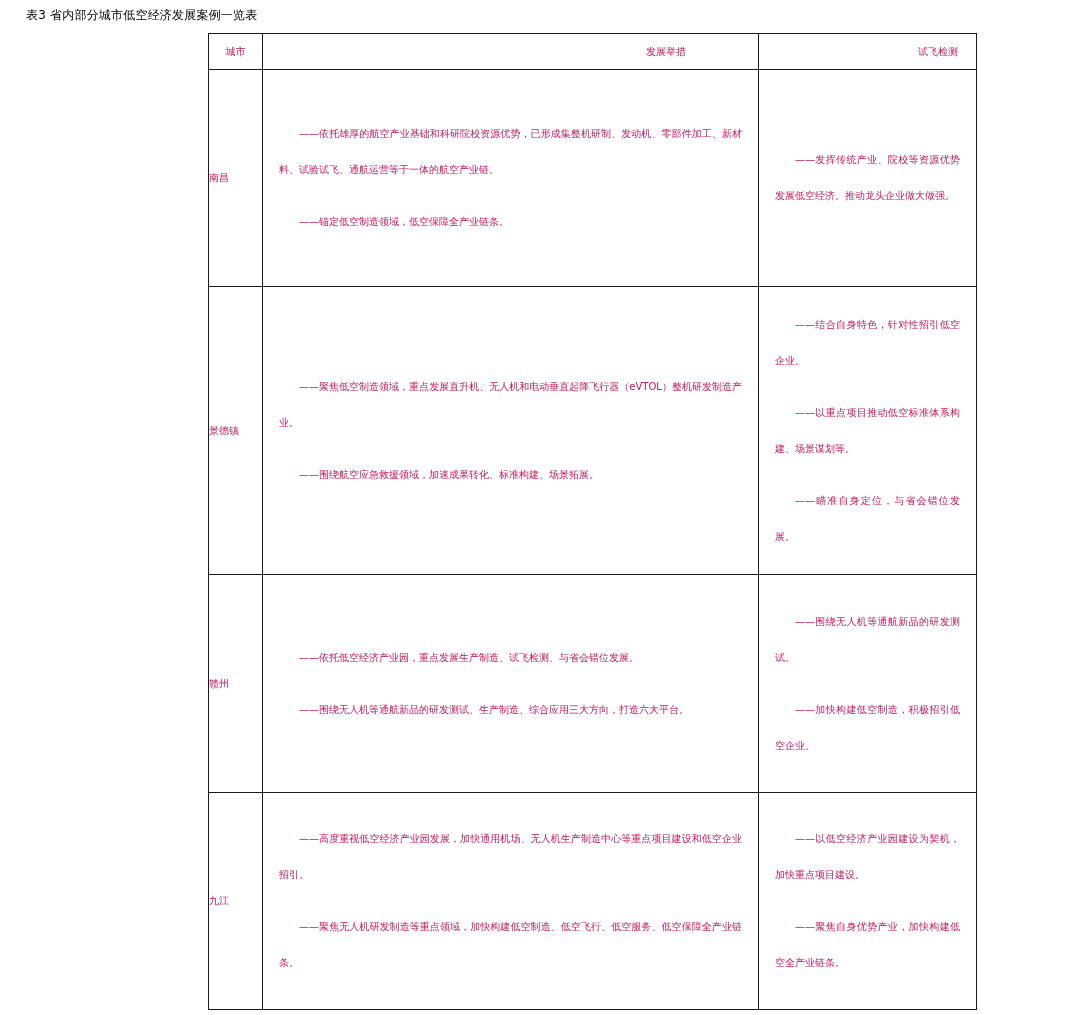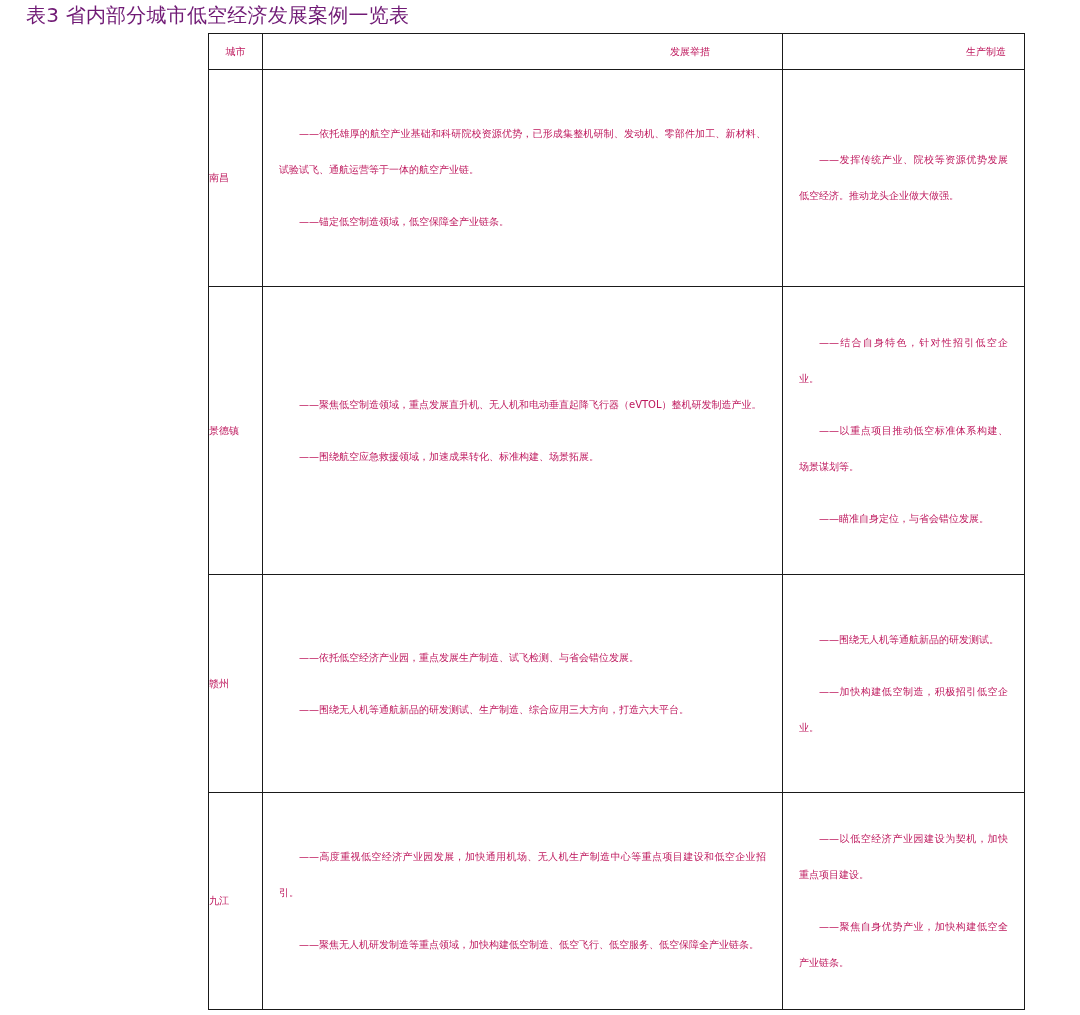--- a/index.html
+++ b/index.html
@@ -3,42 +3,42 @@
 <meta charset="utf-8">
 <style>
   html, body { margin: 0; padding: 0; background: #ffffff; }
   body {
     width: 1080px; height: 1015px; position: relative; overflow: hidden;
     font-family: "DejaVu Sans", "Liberation Sans", sans-serif;
     color: #333333;
   }
   .caption {
     position: absolute; left: 26px; top: 3px;
-    font-size: 20px; line-height: 24px; color: #701a75;
+    font-size: 12px; line-height: 24px; color: #000000;
     letter-spacing: 0.2px;
   }
   table.case-table {
     position: absolute; left: 208px; top: 33px;
     border-collapse: collapse;
     table-layout: fixed;
     width: 679px;
   }
   table.case-table th, table.case-table td {
     border: 1.5px solid #1a1a1a;
     font-size: 10px;
     font-weight: normal;
     color: #be185d;
     vertical-align: middle;
     padding: 0;
   }
   th.col-city { width: 53px; }
   th.col-measures { width: 423px; }
   th.col-insights { width: 199px; }
   thead th { height: 35px; text-align: center; }
-  thead th.col-measures, thead th.col-insights { text-align: right; padding-right: 18px; padding-left: 24px; }
+  thead th.col-measures, thead th.col-insights { text-align: right; padding-right: 18px; }
   thead th.col-measures { padding-right: 72px; }
   td.city {
     line-height: 34px; padding: 0 6px;
   }
   td.text-cell {
     padding: 0 6px 0 8px;
     line-height: 36px;
     text-align: justify;
   }
   td.text-cell p {
@@ -52,21 +52,21 @@
 </head>
 <body>
 
 <div class="caption">表3 省内部分城市低空经济发展案例一览表</div>
 
 <table class="case-table">
   <thead>
     <tr>
       <th class="col-city">城市</th>
       <th class="col-measures">发展举措</th>
-      <th class="col-insights">生产制造</th>
+      <th class="col-insights">试飞检测</th>
     </tr>
   </thead>
   <tbody>
     <tr class="row-nanchang">
       <td class="city">南昌</td>
       <td class="text-cell">
         <p>——依托雄厚的航空产业基础和科研院校资源优势，已形成集整机研制、发动机、零部件加工、新材料、试验试飞、通航运营等于一体的航空产业链。</p>
         <p>——锚定低空制造领域，低空保障全产业链条。</p>
       </td>
       <td class="text-cell">

